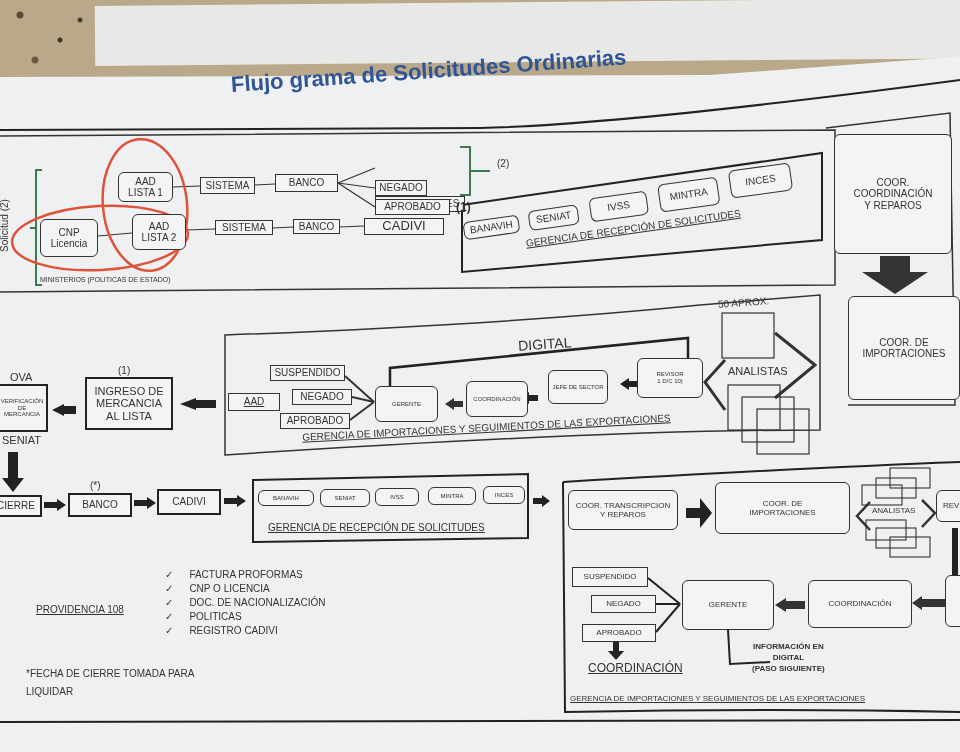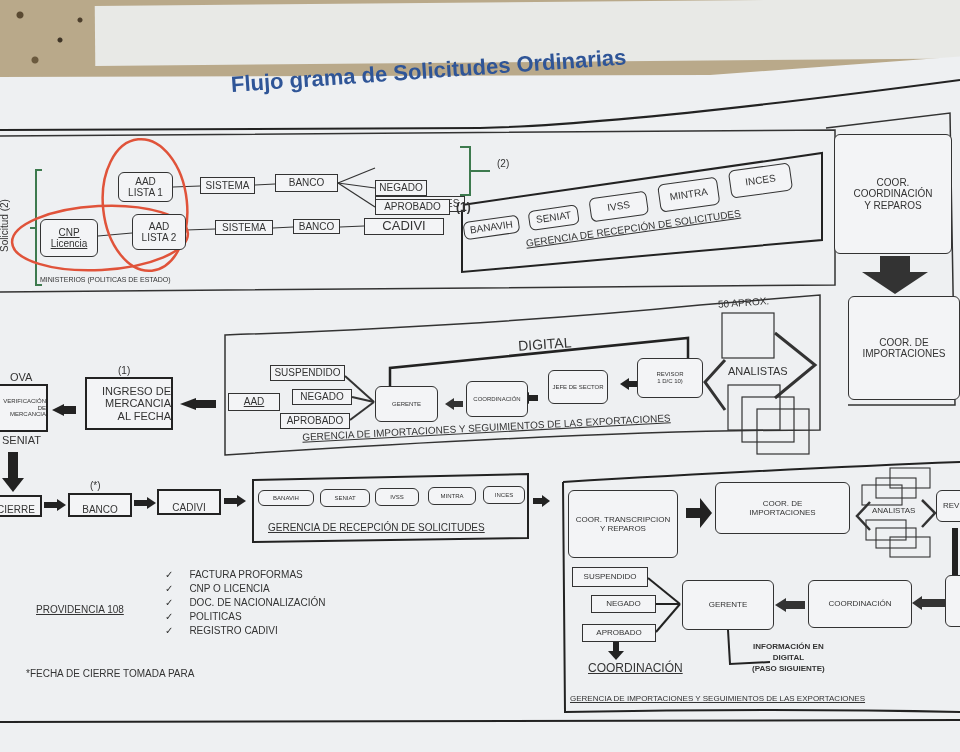--- a/index.html
+++ b/index.html
@@ -10,21 +10,21 @@
       radial-gradient(circle at 60px 40px, #3e3426 2px, transparent 3px),
       radial-gradient(circle at 35px 60px, #6b5a3e 3px, transparent 4px),
       radial-gradient(circle at 80px 20px, #4c3e2b 2px, transparent 3px),
       #b9a98a; }
   .paper-back { position:absolute; left:95px; top:2px; width:900px; height:60px; background:#e8e9e6; transform:rotate(-0.5deg); }
   .paper { position:absolute; left:-10px; top:55px; width:990px; height:720px; background:#eef0f2;
     clip-path: polygon(0 22px, 720px 20px, 990px 0, 990px 720px, 0 720px); }
   .title { position:absolute; left:232px; top:72px; color:#2f5597; font-weight:bold; font-size:22px; transform:rotate(-4deg); transform-origin:left bottom; white-space:nowrap; }
   .box { position:absolute; border:1.5px solid #333; background:#f3f4f6; color:#333; font-size:10px; text-align:center; display:flex; align-items:center; justify-content:center; box-sizing:border-box; line-height:1.15; }
   .rnd { border-radius:6px; }
-  .thick { border:2px solid #222;align-items:flex-end; }
+  .thick { border:2px solid #222; }
   .lbl { position:absolute; color:#333; font-size:10px; white-space:nowrap; }
   .u { text-decoration:underline; }
   .sm { font-size:8px; }
   .xs { font-size:6px; }
   svg.overlay { position:absolute; left:0; top:0; pointer-events:none; }
 </style>
 </head>
 <body>
 
 <div class="granite"></div>
@@ -127,21 +127,21 @@
 
   <rect x="613" y="642" width="6" height="10" fill="#222"></rect>
     <polygon points="608,651 624,651 616,660" fill="#222"></polygon>
 
   <path d="M728 630 L730 664 L770 662" stroke="#222" stroke-width="2" fill="none"></path>
 
   <line x1="0" y1="722" x2="960" y2="720" stroke="#222" stroke-width="2"></line>
 </svg>
 
 <div class="lbl" style="left:-22px;top:220px;transform:rotate(-90deg);font-size:10px;">Solicitud (2)</div>
-<div class="box rnd" style="left:40px;top:219px;width:58px;height:38px;flex-direction:column;text-decoration:underline;">
+<div class="box rnd" style="left:40px;top:219px;width:58px;height:38px;flex-direction:column;">
   <span>CNP</span>
     <span>Licencia</span>
 </div>
 <div class="box rnd" style="left:118px;top:172px;width:55px;height:30px;flex-direction:column;">
   <span>AAD</span>
     <span>LISTA 1</span>
 </div>
 <div class="box rnd" style="left:132px;top:214px;width:54px;height:36px;flex-direction:column;">
   <span>AAD</span>
     <span>LISTA 2</span>
@@ -190,21 +190,21 @@
 <div class="box" style="left:270px;top:365px;width:75px;height:16px;">SUSPENDIDO</div>
 <div class="box" style="left:292px;top:389px;width:60px;height:16px;">NEGADO</div>
 <div class="box" style="left:280px;top:413px;width:70px;height:16px;">APROBADO</div>
 <div class="box u" style="left:228px;top:393px;width:52px;height:18px;">AAD</div>
 <div class="lbl u" style="left:302px;top:422px;transform:rotate(-3deg);">GERENCIA DE IMPORTACIONES Y SEGUIMIENTOS DE LAS EXPORTACIONES</div>
 
 <div class="lbl" style="left:118px;top:365px;">(1)</div>
 <div class="box thick" style="left:85px;top:377px;width:88px;height:53px;flex-direction:column;font-size:11px;">
   <span>INGRESO DE</span>
   <span>MERCANCIA</span>
-  <span>AL FECHA</span>
+  <span>AL LISTA</span>
 </div>
 
 <div class="lbl" style="left:10px;top:371px;font-size:11px;">OVA</div>
 <div class="box thick xs" style="left:-4px;top:384px;width:52px;height:48px;flex-direction:column;">
   <span>VERIFICACIÓN</span>
   <span>DE</span>
   <span>MERCANCIA</span>
 </div>
 <div class="lbl" style="left:2px;top:434px;font-size:11px;">SENIAT</div>
 
@@ -212,21 +212,21 @@
 <div class="lbl" style="left:90px;top:480px;">(*)</div>
 <div class="box thick" style="left:68px;top:493px;width:64px;height:24px;">BANCO</div>
 <div class="box thick" style="left:157px;top:489px;width:64px;height:26px;">CADIVI</div>
 <div class="box rnd xs" style="left:258px;top:490px;width:56px;height:16px;">BANAVIH</div>
 <div class="box rnd xs" style="left:320px;top:489px;width:50px;height:18px;">SENIAT</div>
 <div class="box rnd xs" style="left:375px;top:488px;width:44px;height:18px;">IVSS</div>
 <div class="box rnd xs" style="left:428px;top:487px;width:48px;height:18px;">MINTRA</div>
 <div class="box rnd xs" style="left:483px;top:486px;width:42px;height:18px;">INCES</div>
 <div class="lbl u" style="left:268px;top:522px;">GERENCIA DE RECEPCIÓN DE SOLICITUDES</div>
 
-<div class="box rnd sm" style="left:568px;top:490px;width:110px;height:68px;flex-direction:column;">
+<div class="box rnd sm" style="left:568px;top:490px;width:110px;height:40px;flex-direction:column;">
   <span>COOR. TRANSCRIPCION</span>
   <span>Y REPAROS</span>
 </div>
 <div class="box rnd sm" style="left:715px;top:482px;width:135px;height:52px;flex-direction:column;">
   <span>COOR. DE</span>
   <span>IMPORTACIONES</span>
 </div>
 <div class="lbl sm" style="left:872px;top:506px;background:#eef0f2;">ANALISTAS</div>
 <div class="box rnd sm" style="left:936px;top:490px;width:40px;height:32px;justify-content:flex-start;padding-left:6px;">REV</div>
 <div class="box sm" style="left:572px;top:567px;width:76px;height:20px;">SUSPENDIDO</div>
@@ -261,13 +261,14 @@
       <span>✓</span>
       <span>POLITICAS</span>
     </div>
   <div style="display:flex;gap:16px;font-size:10px;color:#333;height:14px;">
       <span>✓</span>
       <span>REGISTRO CADIVI</span>
     </div>
 </div>
 <div class="lbl" style="left:26px;top:665px;font-size:10px;line-height:1.8;">
   <div>*FECHA DE CIERRE TOMADA PARA</div>
+  <div>LIQUIDAR</div>
 </div>
 
 </body></html>

